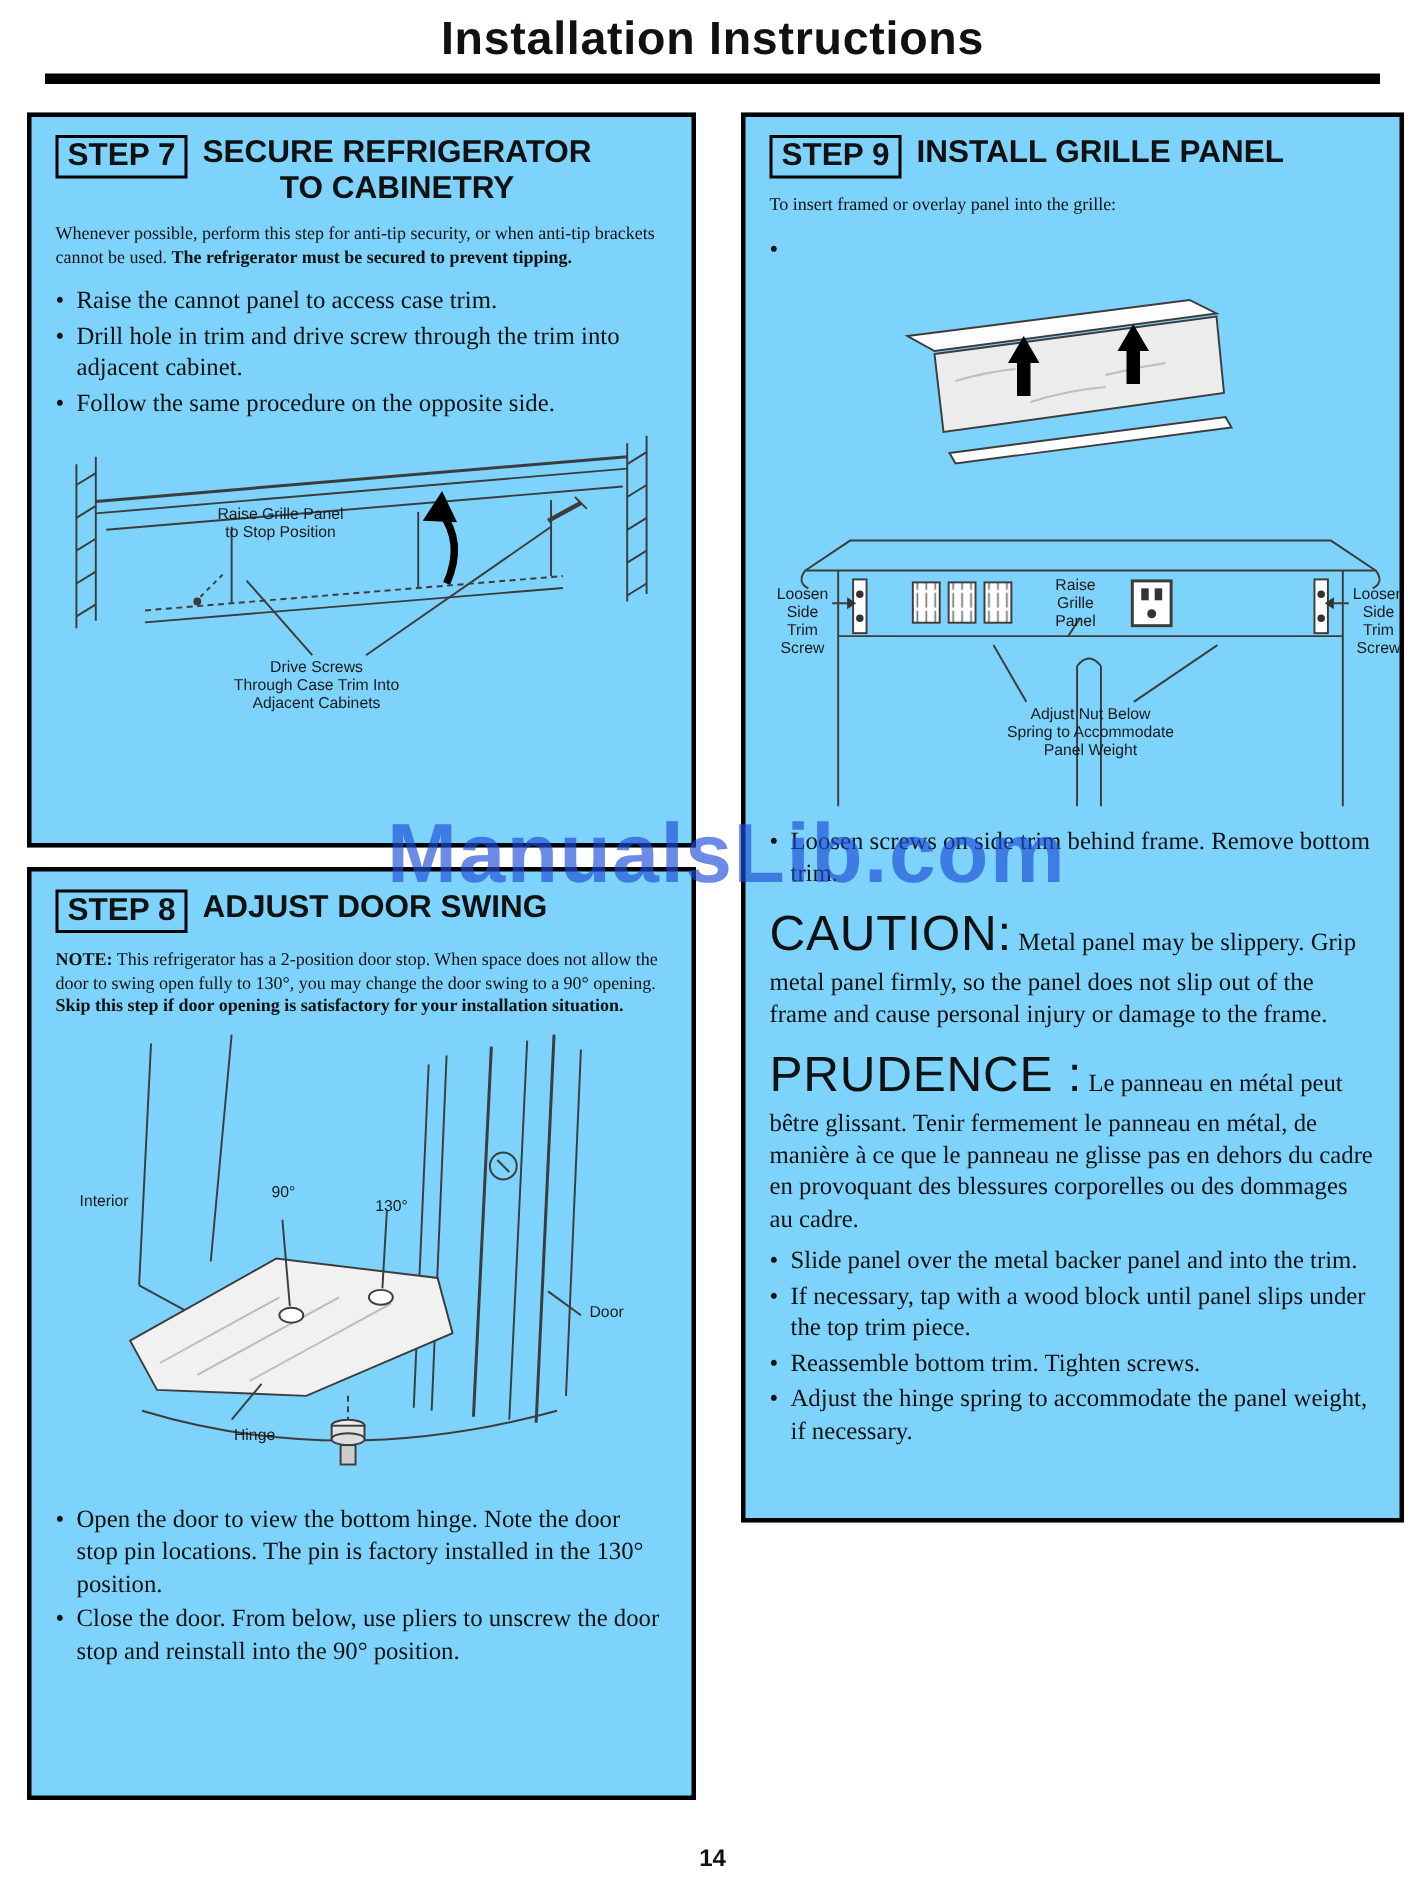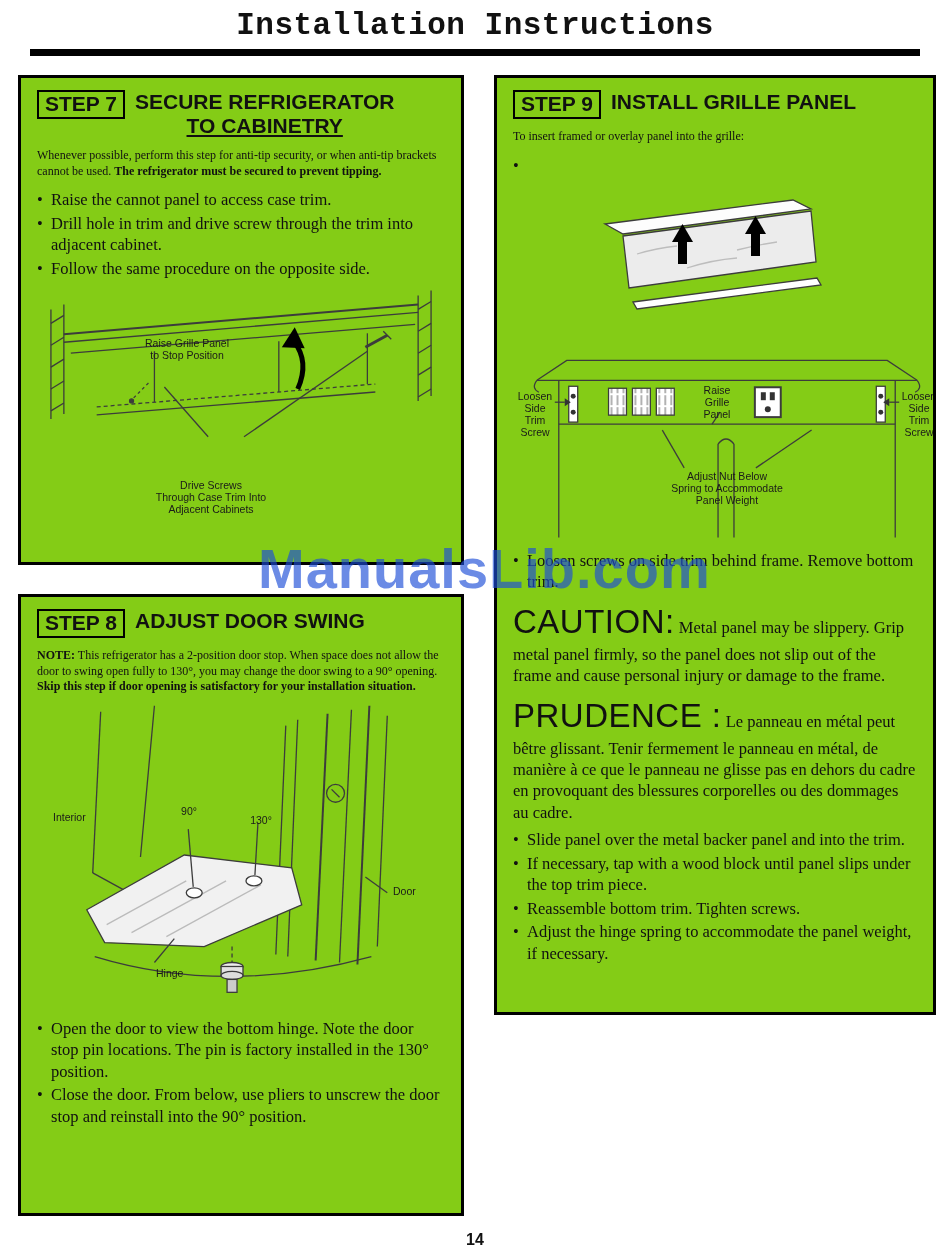--- a/index.html
+++ b/index.html
@@ -3,41 +3,41 @@
 <meta charset="utf-8">
 <style>
   * { box-sizing: border-box; margin: 0; padding: 0; }
   html, body { background: #fff; }
   body {
     width: 950px; height: 1259px; position: relative; overflow: hidden;
     font-family: "Liberation Serif", serif; color: #111;
   }
   .header-title {
     position: absolute; top: 8px; left: 0; width: 100%; text-align: center;
-    font-family: Liberation Mono, monospace; font-weight: bold; font-size: 31px;
+    font-family: Liberation Sans, sans-serif; font-weight: bold; font-size: 31px;
     letter-spacing: .5px;
   }
   .header-rule { position: absolute; top: 49px; left: 30px; width: 890px; height: 7px; background: #000; }
 
   .col { position: absolute; }
   .col-left  { left: 18px;  top: 75px; width: 446px; }
   .col-right { left: 494px; top: 75px; width: 442px; }
 
-  .box { border: 3px solid #000; background: #84cc16; padding: 12px 16px; overflow: hidden; }
+  .box { border: 3px solid #000; background: #7dd3fc; padding: 12px 16px; overflow: hidden; }
   .box1 { height: 490px; }
-  .box2 { height: 622px; margin-top: 29px; }
+  .box2 { height: 622px; margin-top: 13px; }
   .box3 { height: 940px; }
 
   .step-head {
     display: flex; gap: 10px; align-items: flex-start;
     font-family: "Liberation Sans", sans-serif; font-weight: bold; font-size: 21px;
     margin-bottom: 10px;
   }
   .badge { border: 2px solid #000; padding: 0 6px 1px; white-space: nowrap; }
-  .t2 { display: block; text-align: center; text-decoration: underline; }
+  .t2 { display: block; text-align: center; }
 
   p.body { font-size: 12px; line-height: 1.3; margin: 4px 0 10px; }
   .bullets { margin: 4px 0; }
   .bullet { display: flex; font-size: 16.5px; line-height: 1.3; margin: 2px 0; }
   .bullet .dot { width: 14px; flex: none; }
 
   .fig { position: relative; width: 100%; }
   .fig svg { display: block; margin: 0 auto; }
   .fig7 { height: 215px; margin-top: 8px; }
   .fig8 { height: 305px; margin-top: 6px; margin-bottom: 8px; }
@@ -120,21 +120,21 @@
           <line x1="330" y1="60" x2="352" y2="48" stroke-width="3"></line>
           <line x1="348" y1="44" x2="356" y2="52"></line>
           <line x1="172" y1="150" x2="128" y2="100"></line>
           <line x1="208" y1="150" x2="332" y2="64"></line>
         </g>
         <path d="M 262 102 C 270 84 269 68 258 54" stroke="#000" stroke-width="5" fill="none"></path>
         <polygon points="246,60 259,40 269,61" fill="#000"></polygon>
       </svg>
       <div class="fig-label" style="left:84px; top:50px; width:132px;">Raise Grille Panel
 to Stop Position</div>
-      <div class="fig-label" style="left:78px; top:152px; width:192px;margin-top:40px;">Drive Screws
+      <div class="fig-label" style="left:78px; top:152px; width:192px;">Drive Screws
 Through Case Trim Into
 Adjacent Cabinets</div>
     </div>
   </div>
 
   <div class="box box2">
     <div class="step-head">
       <span class="badge">STEP 8</span>
       <span>ADJUST DOOR SWING</span>
     </div>

